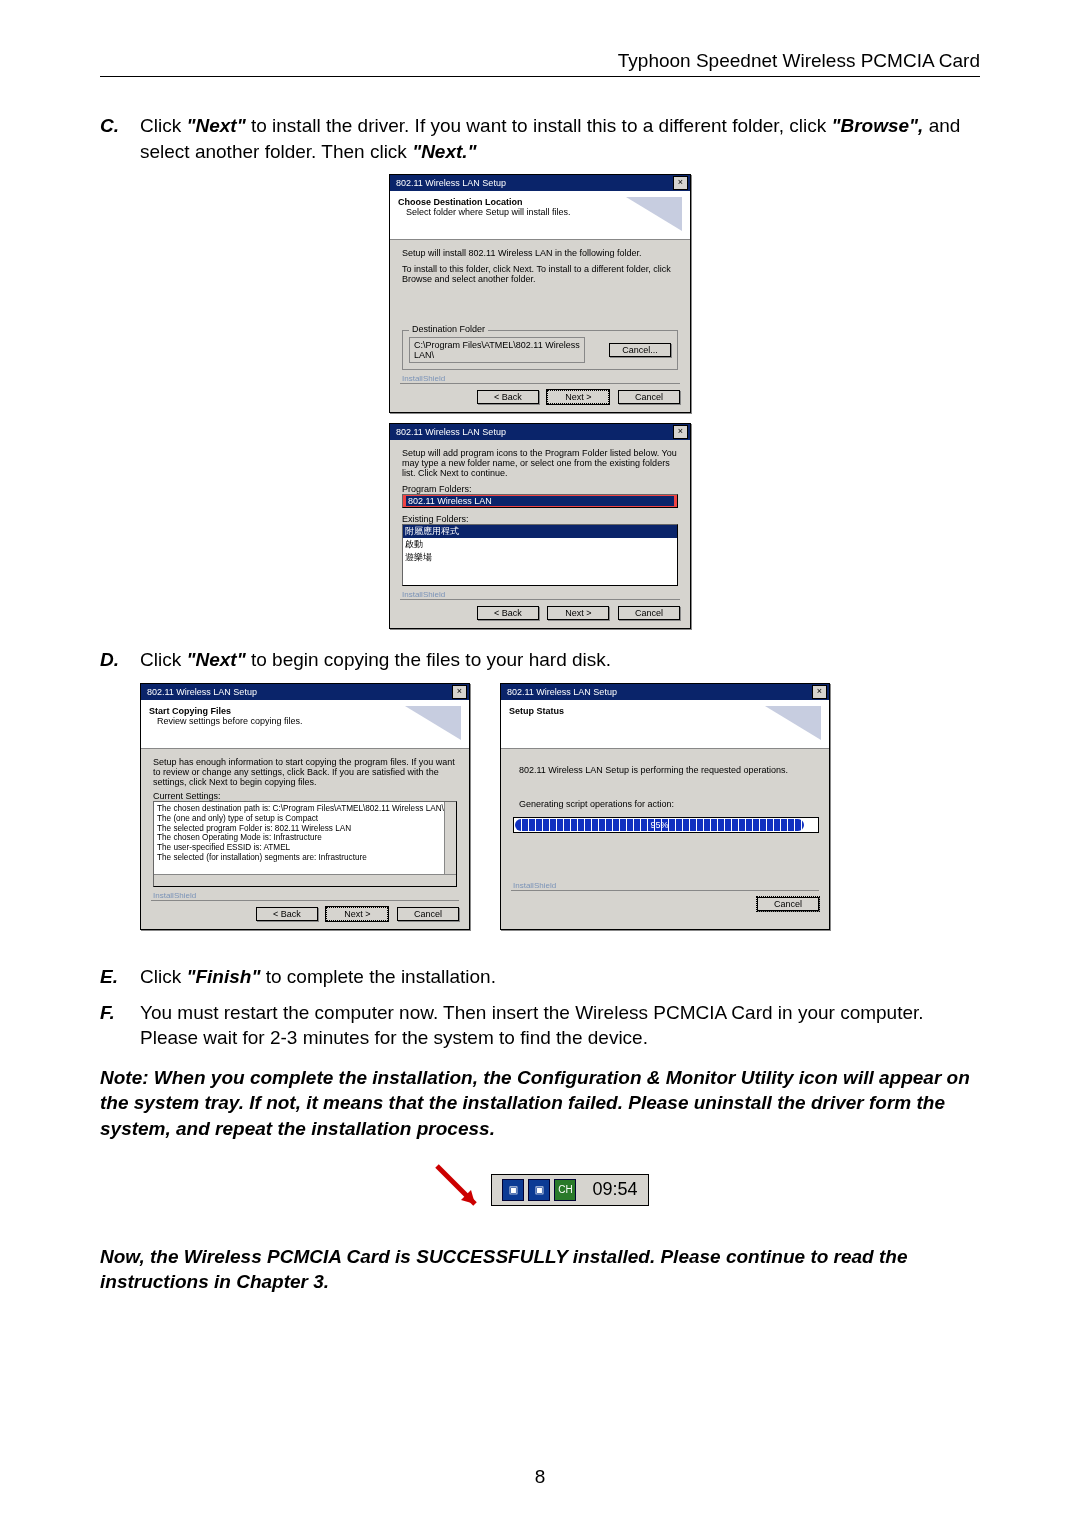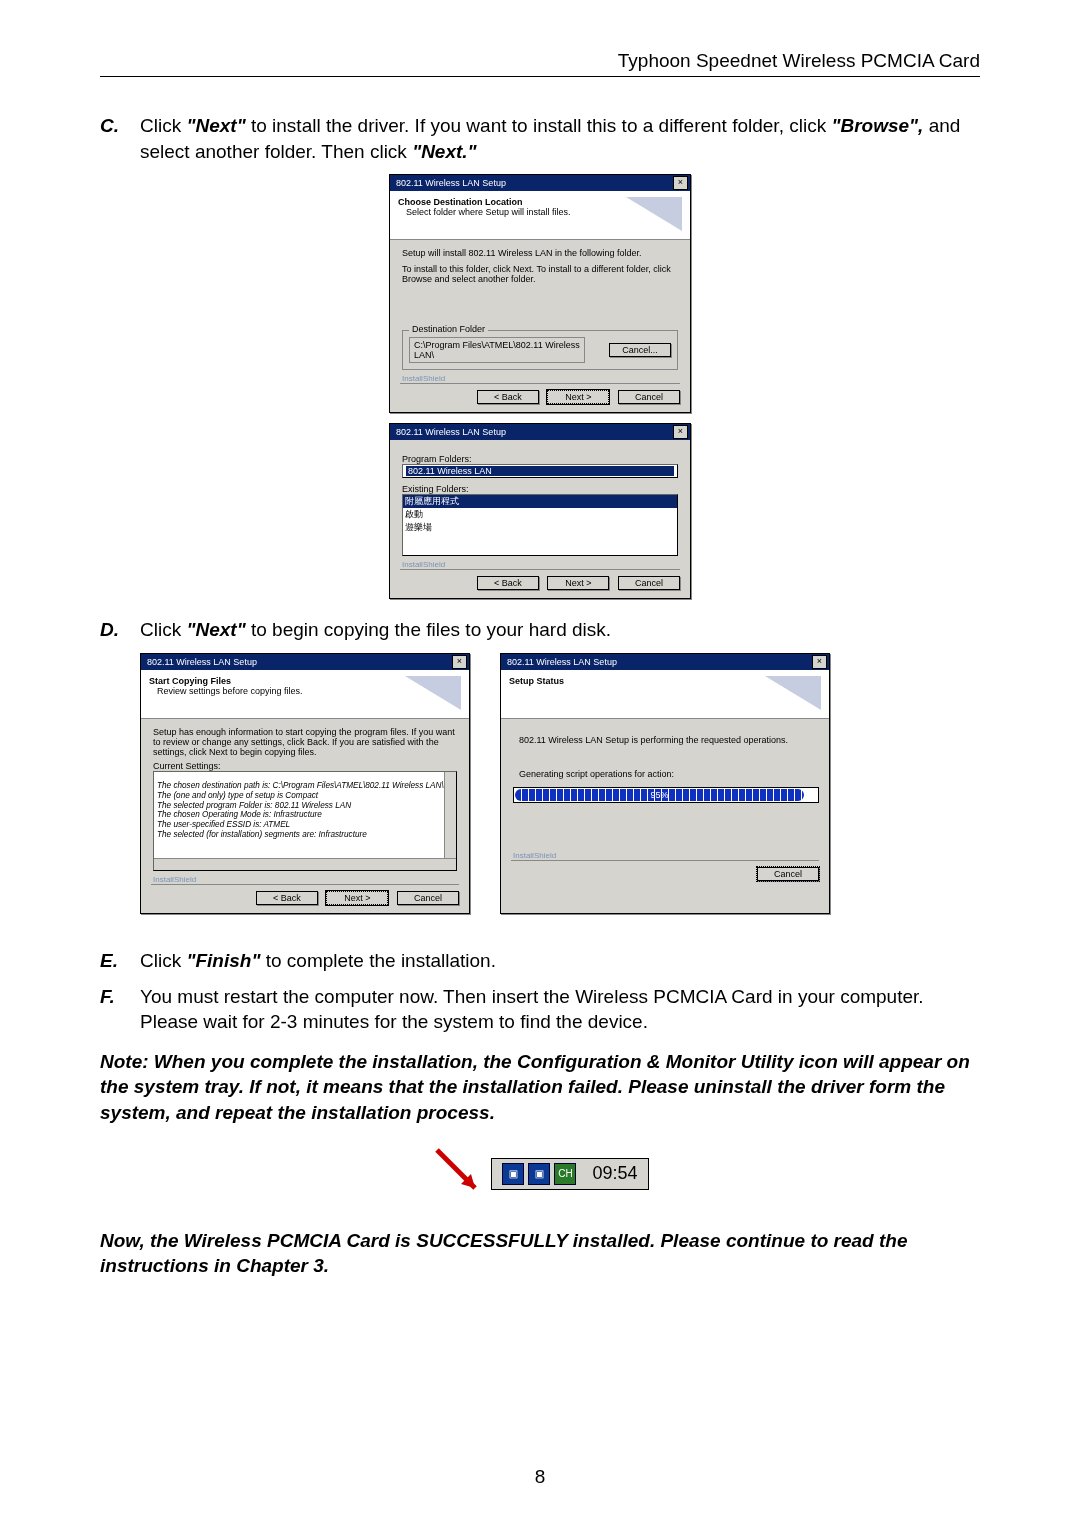--- a/index.html
+++ b/index.html
@@ -146,21 +146,21 @@
     text-align: center;
     min-width: 44px;
   }
   .dlg .btnrow {
     text-align: right;
     padding: 6px 10px 8px 0;
   }
   .dlg .btnrow .btn { margin-left: 6px; }
   .dlg .brand { color: #7a93b8; font-size: 8px; padding: 0 0 0 12px; }
   .input-sunken {
-    background: #ffffff;
+    background: #ef4444;
     border: 1px solid #000;
     border-top-color: #666;
     border-left-color: #666;
     padding: 1px 3px;
     font-size: 9px;
   }
   .selected-row {
     background: #0a246a;
     color: #fff;
     padding: 0 2px;
@@ -173,27 +173,26 @@
     border-left-color: #666;
     height: 60px;
     overflow: hidden;
     font-size: 9px;
   }
   .settingsbox {
     background: #fff;
     border: 1px solid #000;
     border-top-color: #666;
     border-left-color: #666;
-    padding: 9px 3px;
+    padding: 2px 3px;
     font-size: 8.2px;
     line-height: 1.2;
     height: 80px;
     overflow: hidden;
     position: relative;
-    font-style: italic;
   }
   .scrollbar-v {
     position: absolute; right: 0; top: 0; bottom: 0;
     width: 11px; background: #d6d4cf;
     border-left: 1px solid #888;
   }
   .scrollbar-h {
     position: absolute; left: 0; right: 0; bottom: 0;
     height: 11px; background: #d6d4cf;
     border-top: 1px solid #888;
@@ -300,20 +299,21 @@
     </div>
   </div>
 
   <div style="display:flex; justify-content:center; margin:0 0 18px 0;">
     <div class="dlg">
       <div class="titlebar">
         <span>802.11 Wireless LAN Setup</span>
         <span class="closebox">×</span>
       </div>
       <div class="body">
+        <div>Setup will add program icons to the Program Folder listed below. You may type a new folder name, or select one from the existing folders list. Click Next to continue.</div>
         <div style="margin-top:6px">Program Folders:</div>
         <div class="input-sunken">
           <span class="selected-row">802.11 Wireless LAN</span>
         </div>
         <div style="margin-top:6px">Existing Folders:</div>
         <div class="listbox">
           <span class="selected-row">附屬應用程式</span>
           <div style="padding:0 2px">啟動</div>
           <div style="padding:0 2px">遊樂場</div>
         </div>

